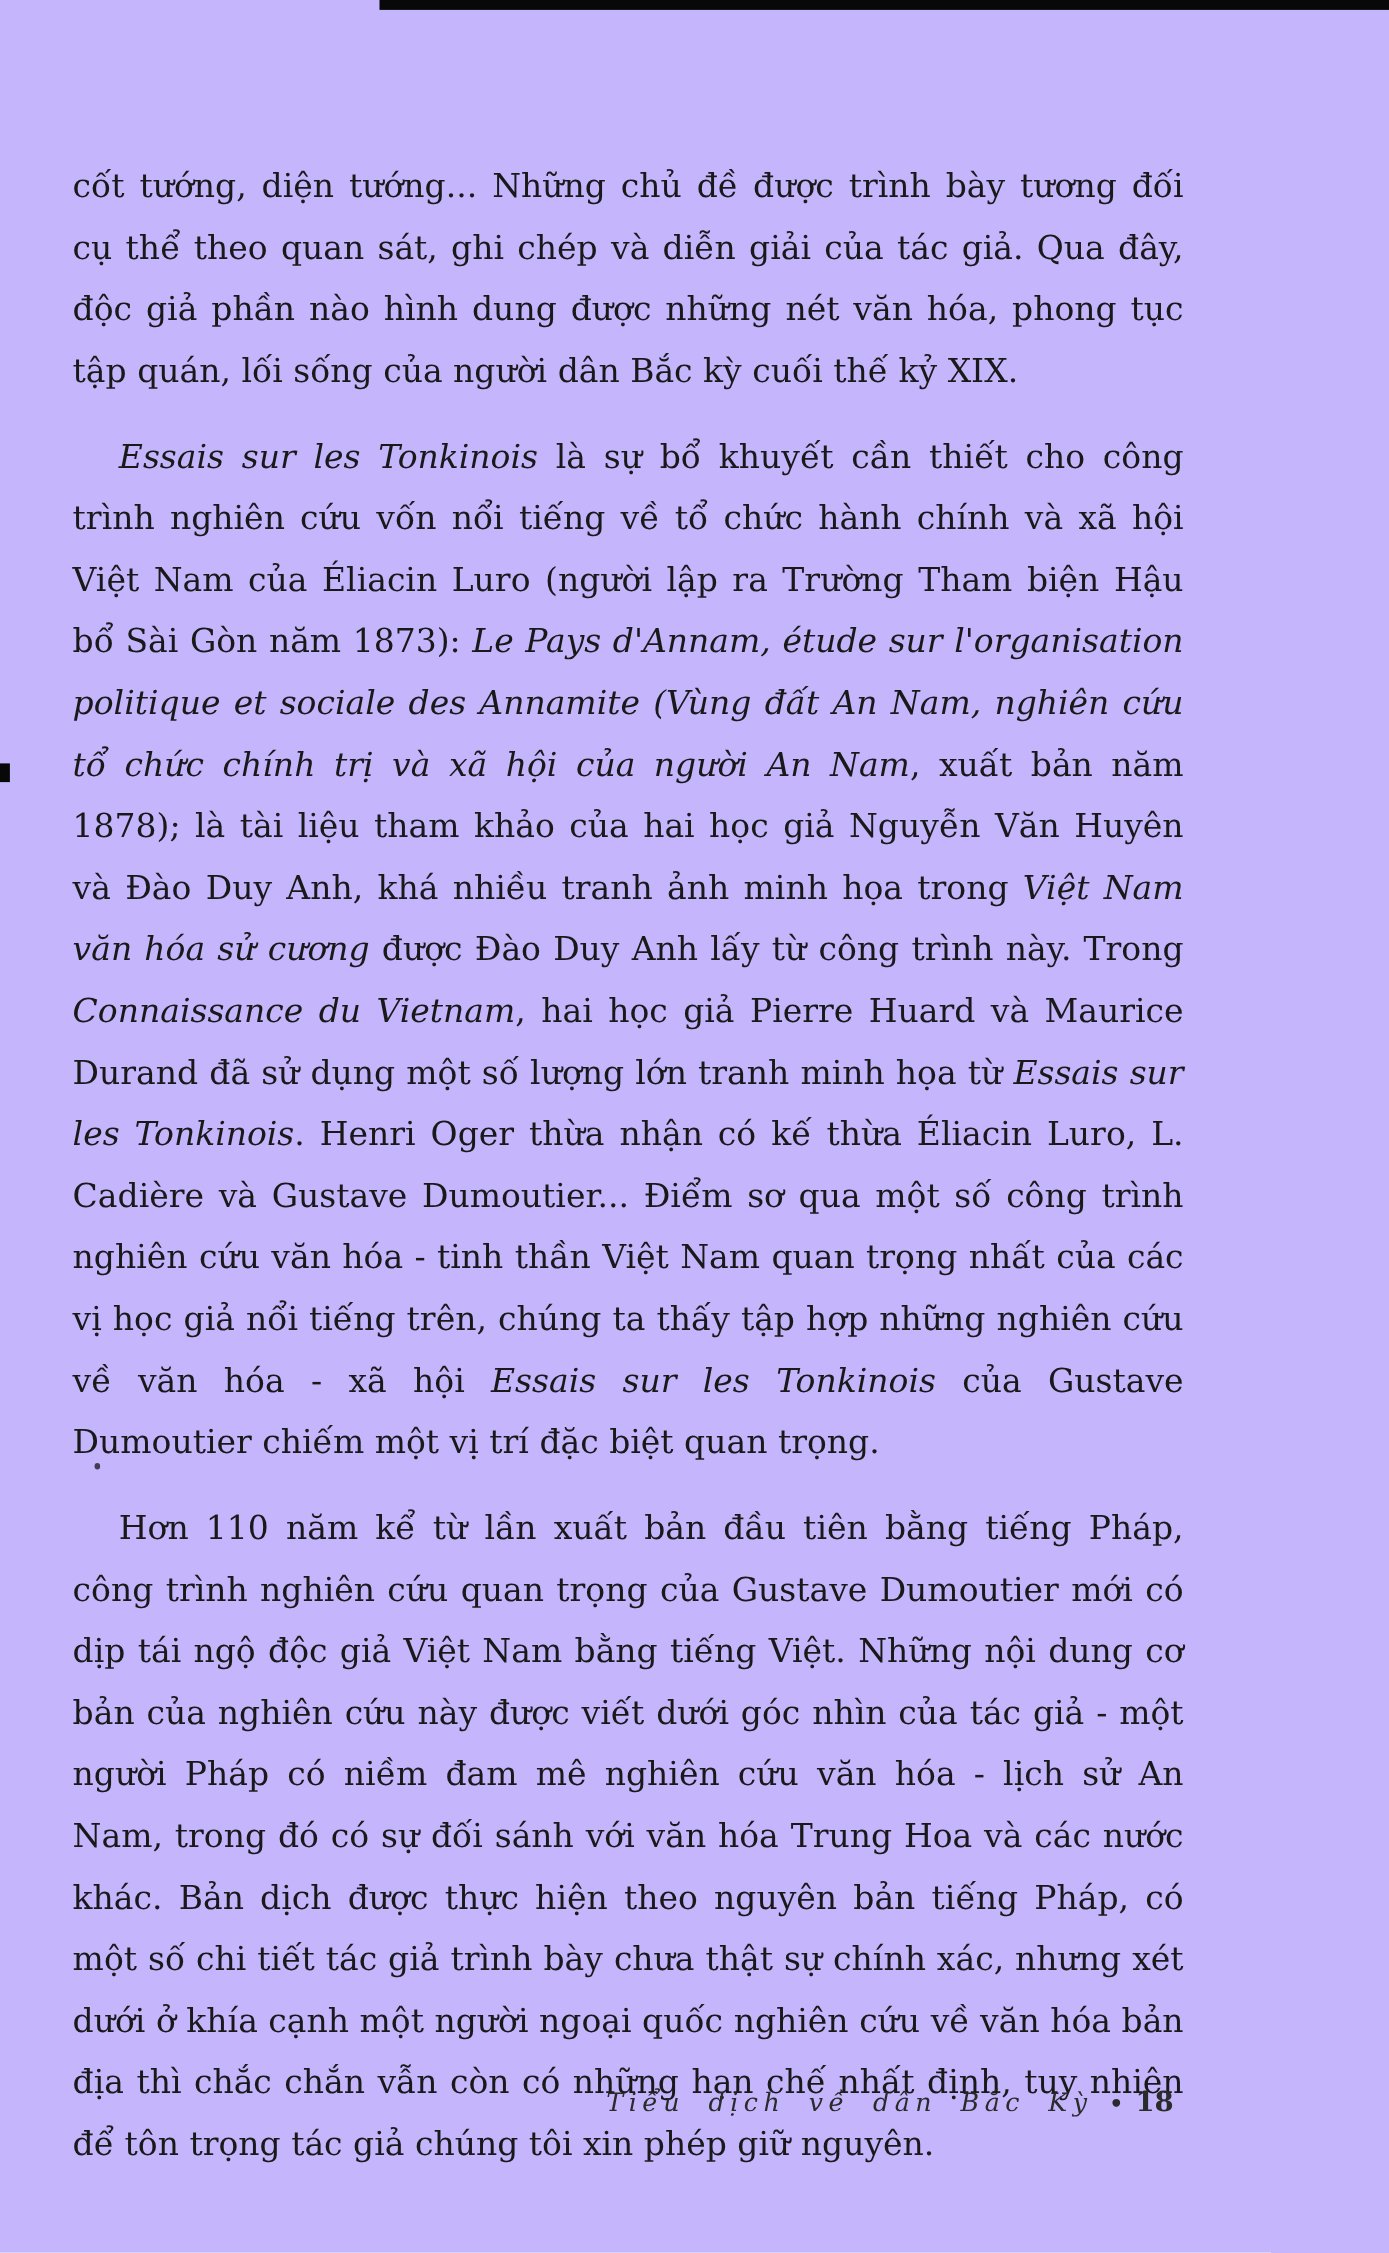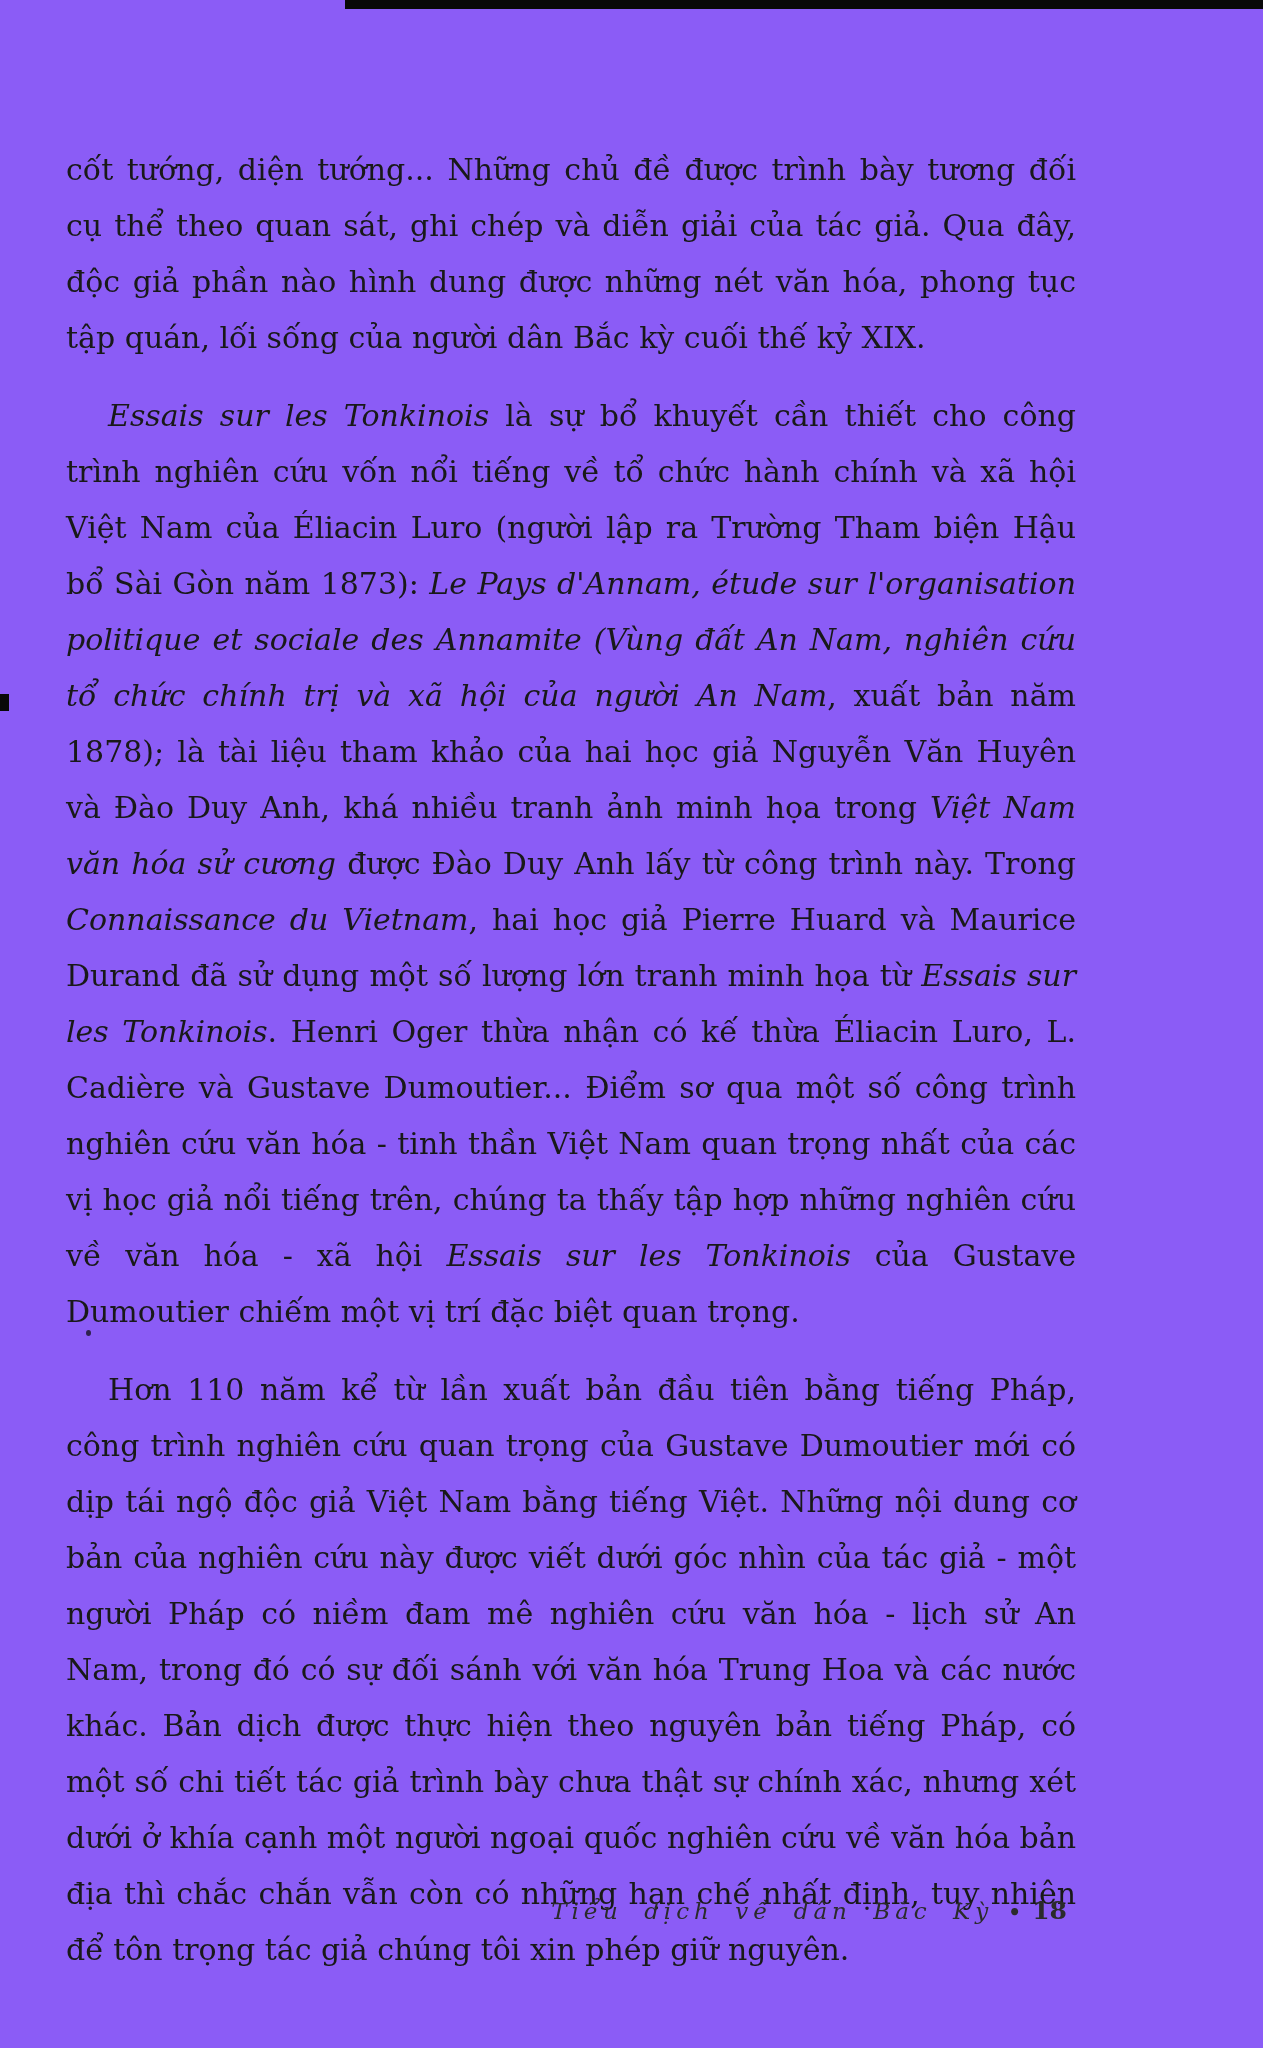--- a/index.html
+++ b/index.html
@@ -4,21 +4,21 @@
 <style>
   html, body {
     margin: 0;
     padding: 0;
     background: #ffffff;
   }
   .page {
     position: relative;
     width: 1263px;
     height: 2048px;
-    background: #8b5cf6;
+    background: #c4b5fd;
     overflow: hidden;
     font-family: "DejaVu Serif", "Liberation Serif", serif;
   }
   
   .artifact { position: absolute; background: #080808; }
   .top-bar   { left: 345px; top: 0;      width: 918px; height: 9px; }
   .left-mark { left: 0;     top: 694px;  width: 9px;   height: 17px; }
   .small-dot { left: 86px;  top: 1330px; width: 5px;   height: 6px; border-radius: 50%; opacity: .7; }
 
   

